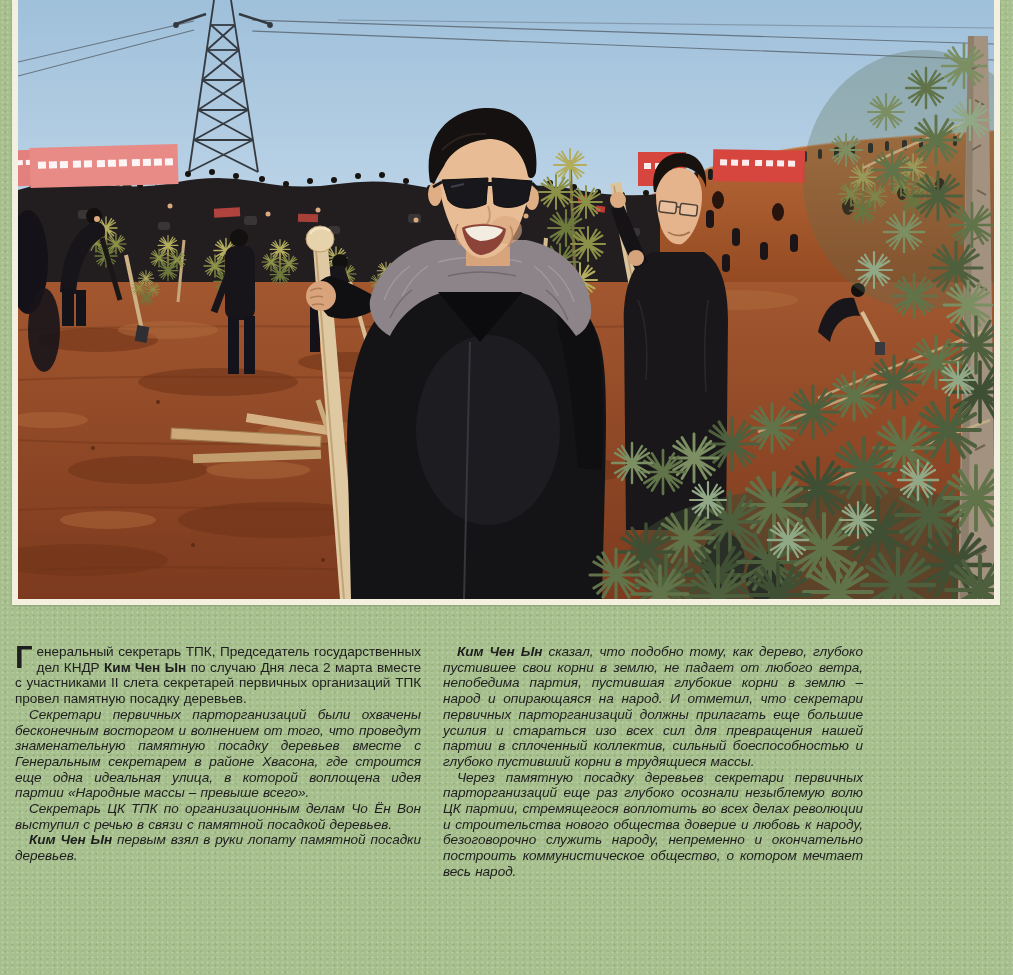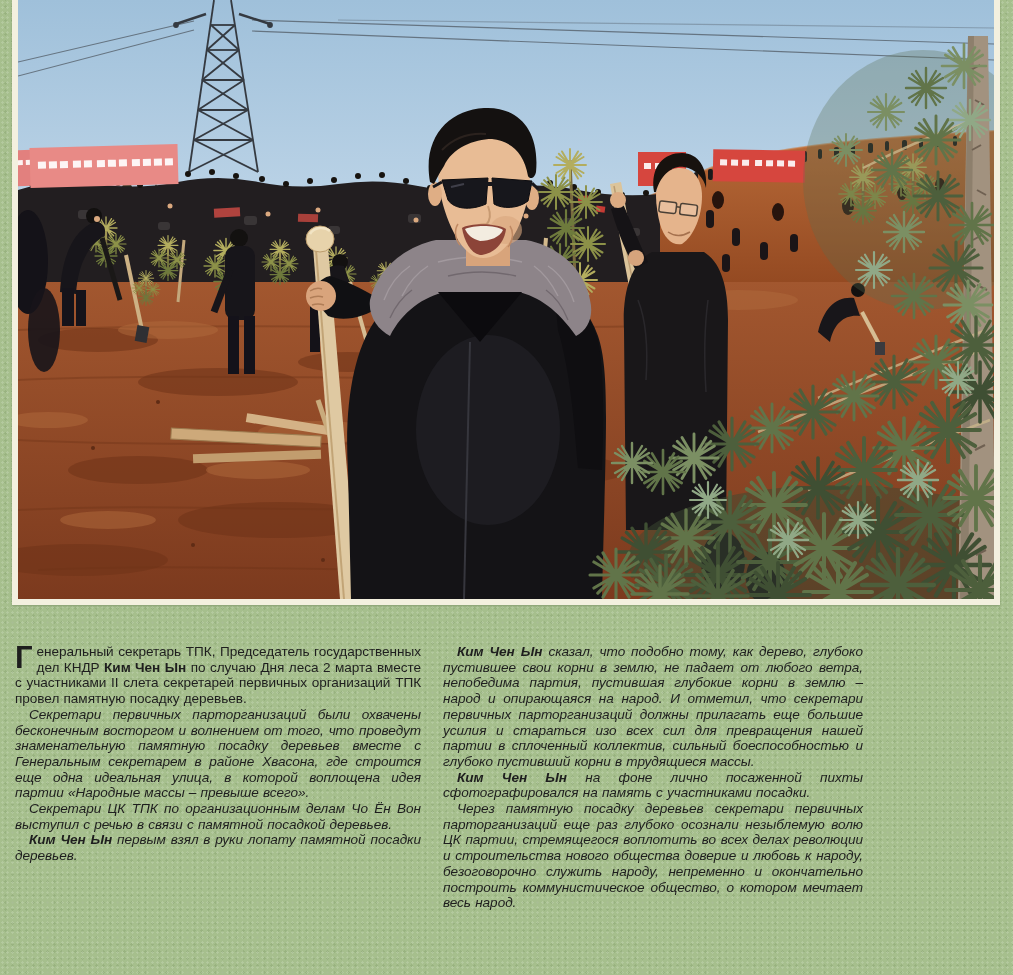--- a/index.html
+++ b/index.html
@@ -522,23 +522,22 @@
         <use href="#tuft" class="t4" transform="translate(940,380) scale(.9)"></use>
         <use href="#tuft" class="t4" transform="translate(690,500) scale(.9)"></use>
       </g>
     </svg>
   </figure>
 
   <section class="article">
     <div class="col col-left">
         <p class="para"><span class="cap">Г</span>енеральный секретарь ТПК, Председатель государственных дел КНДР <b>Ким Чен Ын</b> по случаю Дня леса 2 марта вместе с участниками II слета секретарей первичных организаций ТПК провел памятную посадку деревьев.</p>
         <p class="para ind">Секретари первичных парторганизаций были охвачены бесконечным восторгом и волнением от того, что проведут знаменательную памятную посадку деревьев вместе с Генеральным секретарем в районе Хвасона, где строится еще одна идеальная улица, в которой воплощена идея партии «Народные массы – превыше всего».</p>
-        <p class="para ind">Секретари ЦК ТПК по организационным делам Чо Ён Вон выступил с речью в связи с памятной посадкой деревьев.</p>
+        <p class="para ind">Секретарь ЦК ТПК по организационным делам Чо Ён Вон выступил с речью в связи с памятной посадкой деревьев.</p>
         <p class="para ind"><b>Ким Чен Ын</b> первым взял в руки лопату памятной посадки деревьев.</p>
       </div>
     <div class="col col-right">
         <p class="para ind"><b>Ким Чен Ын</b> сказал, что подобно тому, как дерево, глубоко пустившее свои корни в землю, не падает от любого ветра, непобедима партия, пустившая глубокие корни в землю – народ и опирающаяся на народ. И отметил, что секретари первичных парторганизаций должны прилагать еще большие усилия и стараться изо всех сил для превращения нашей партии в сплоченный коллектив, сильный боеспособностью и глубоко пустивший корни в трудящиеся массы.</p>
-        <p class="para ind"><b>Ким Чен Ын</b> на фоне лично посаженной пихты сфотографировался на память с участниками посадки.</p>
         <p class="para ind">Через памятную посадку деревьев секретари первичных парторганизаций еще раз глубоко осознали незыблемую волю ЦК партии, стремящегося воплотить во всех делах революции и строительства нового общества доверие и любовь к народу, безоговорочно служить народу, непременно и окончательно построить коммунистическое общество, о котором мечтает весь народ.</p>
       </div>
   </section>
 
 </div>
 
 </body></html>

